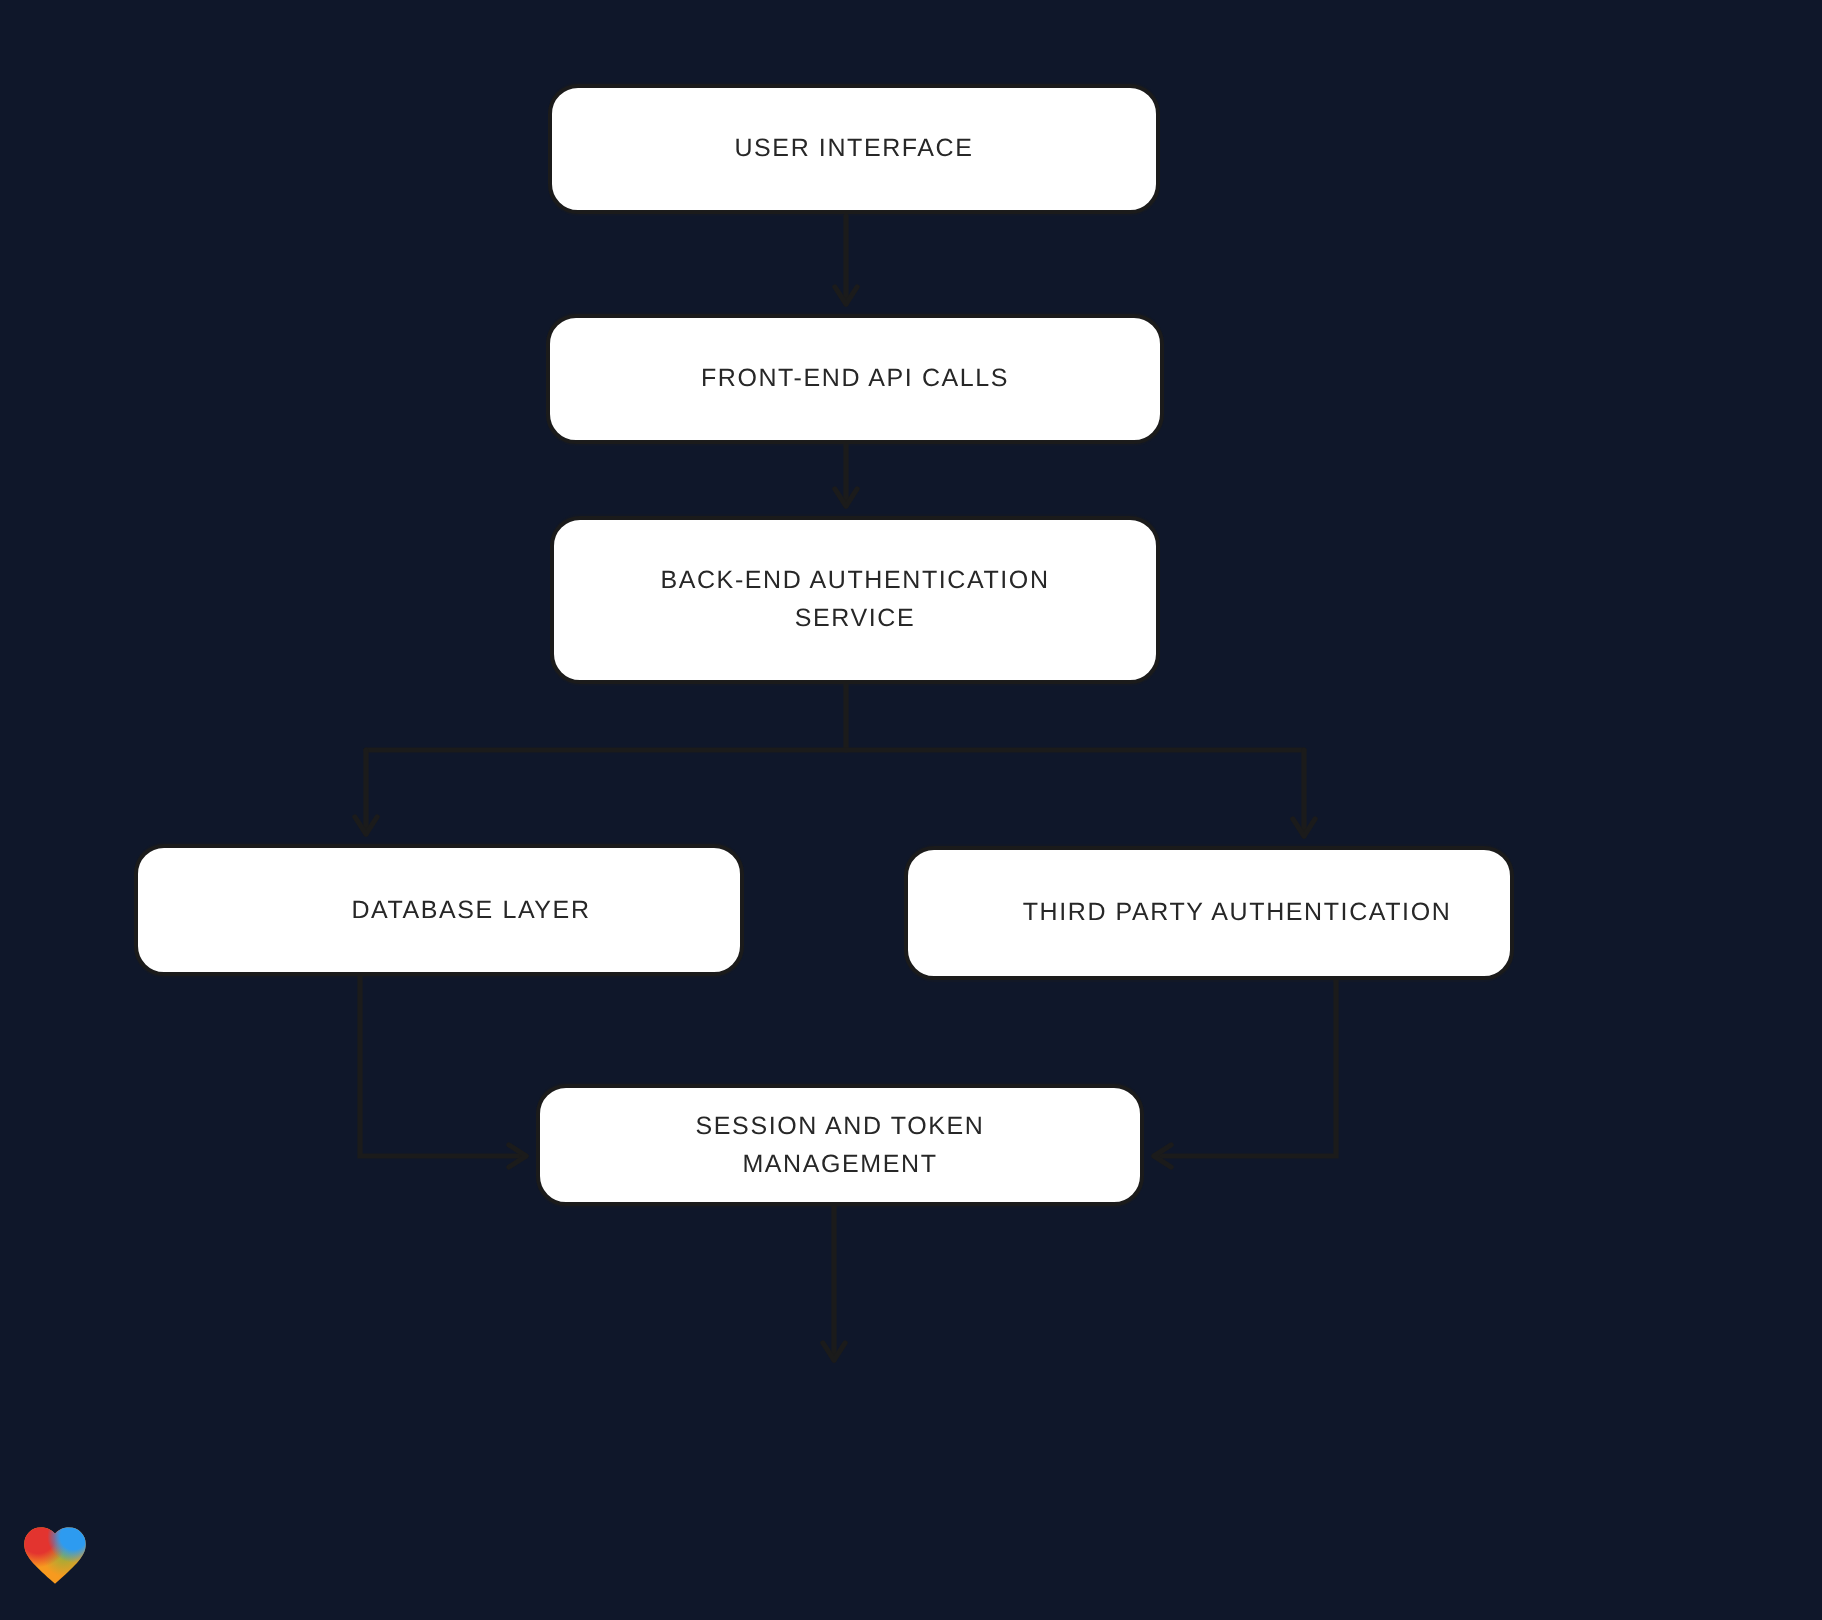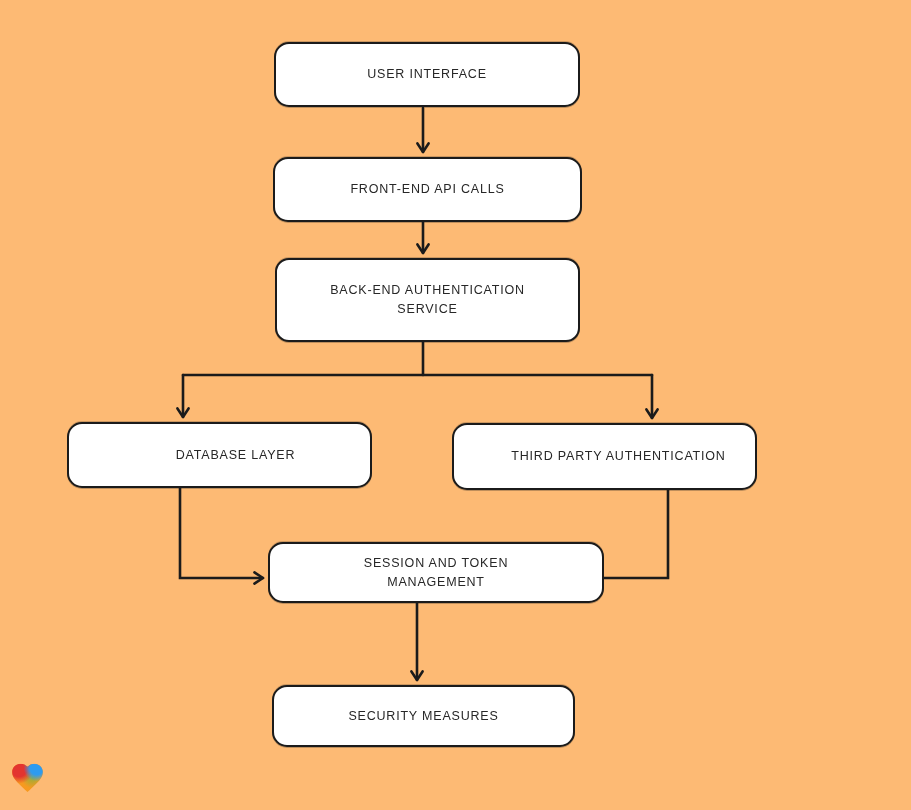--- a/index.html
+++ b/index.html
@@ -1,20 +1,20 @@
 <!DOCTYPE html>
 <html><head>
 <meta charset="utf-8">
 <style>
   html, body { margin: 0; padding: 0; background: #ffffff; }
   .canvas {
     position: relative;
     width: 911px;
     height: 810px;
-    background: #fdba74;
+    background: #0f172a;
     font-family: "Liberation Sans", "DejaVu Sans", sans-serif;
     overflow: hidden;
   }
   .edges-layer {
     position: absolute;
     left: 0; top: 0;
     width: 911px; height: 810px;
     pointer-events: none;
   }
   .node {
@@ -35,24 +35,24 @@
     line-height: 1.5;
     color: #272727;
     text-transform: uppercase;
     padding: 0 18px;
   }
   .node.wrap-2 .label { max-width: 240px; }
   .node.wrap-session .label { max-width: 190px; }
 
   #node-user-interface   { left: 274px; top: 42px;  width: 306px; height: 65px; }
   #node-front-end        { left: 273px; top: 157px; width: 309px; height: 65px; align-items: center; }
-  #node-back-end         { left: 275px; top: 258px; width: 305px; height: 84px; border-radius: 14px; }
+  #node-back-end         { left: 275px; top: 258px; width: 305px; height: 84px; }
   #node-database         { left: 67px;  top: 422px; width: 305px; height: 66px; padding-left: 32px; }
   #node-third-party      { left: 452px; top: 423px; width: 305px; height: 67px; padding-left: 28px; }
-  #node-session          { left: 268px; top: 542px; width: 336px; height: 61px; }
+  #node-session          { left: 268px; top: 542px; width: 304px; height: 61px; }
   #node-security         { left: 272px; top: 685px; width: 303px; height: 62px; }
 
   .logo {
     position: absolute;
     left: 9px; top: 759px;
     width: 37px; height: 37px;
     cursor: pointer;
   }
 </style>
 </head>
@@ -96,23 +96,20 @@
   </div>
 
   <div class="node" id="node-third-party">
     <span class="label">THIRD PARTY AUTHENTICATION</span>
   </div>
 
   <div class="node wrap-session" id="node-session">
     <span class="label">SESSION AND TOKEN MANAGEMENT</span>
   </div>
 
-  <div class="node" id="node-security">
-    <span class="label">SECURITY MEASURES</span>
-  </div>
 
   <svg class="logo" viewBox="0 0 24 24" xmlns="http://www.w3.org/2000/svg">
     <defs>
       <clipPath id="heart-clip">
         <path d="M12 21.35l-1.45-1.32C5.4 15.36 2 12.28 2 8.5 2 5.42 4.42 3 7.5 3c1.74 0 3.41.81 4.5 2.09C13.09 3.81 14.76 3 16.5 3 19.58 3 22 5.42 22 8.5c0 3.78-3.4 6.86-8.55 11.54L12 21.35z"></path>
       </clipPath>
       <radialGradient id="g-red" cx="50%" cy="50%" r="50%">
         <stop offset="0%" stop-color="#e3342f"></stop>
         <stop offset="55%" stop-color="#e3342f"></stop>
         <stop offset="100%" stop-color="#e3342f" stop-opacity="0"></stop>

